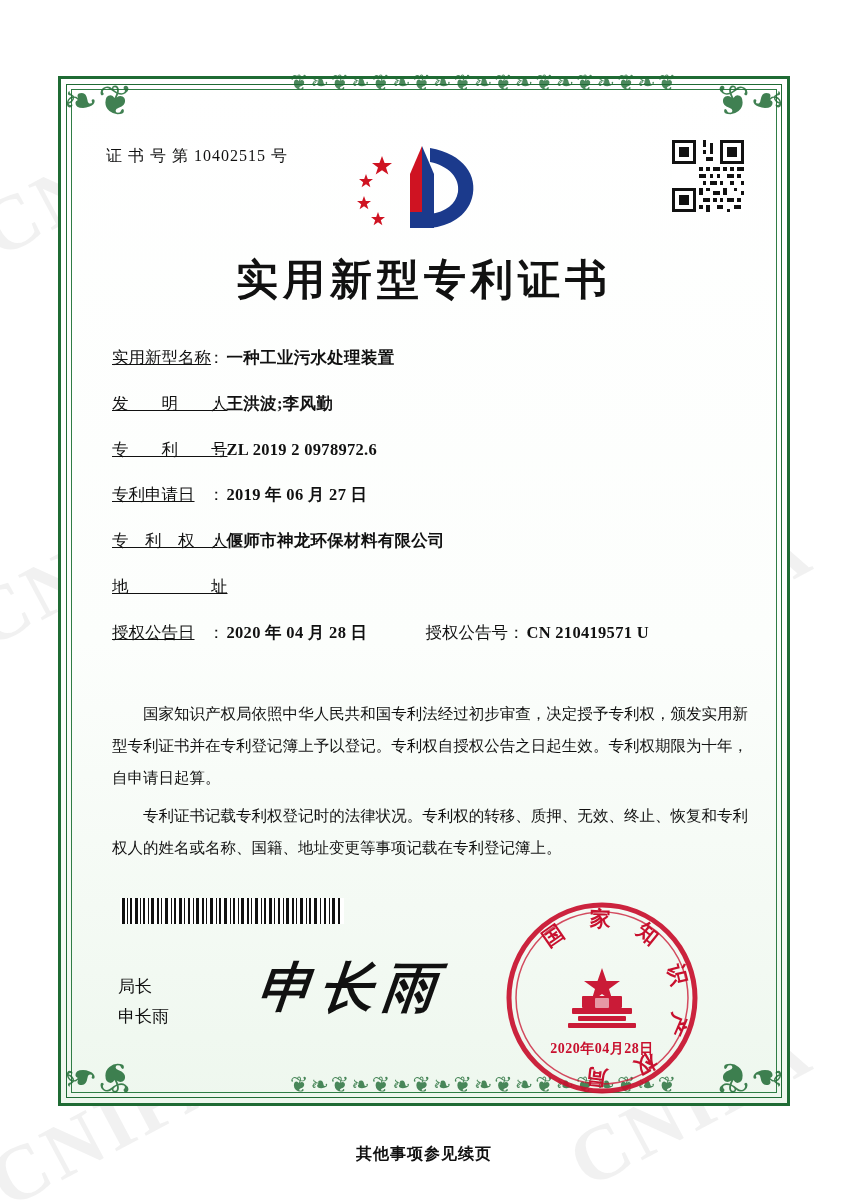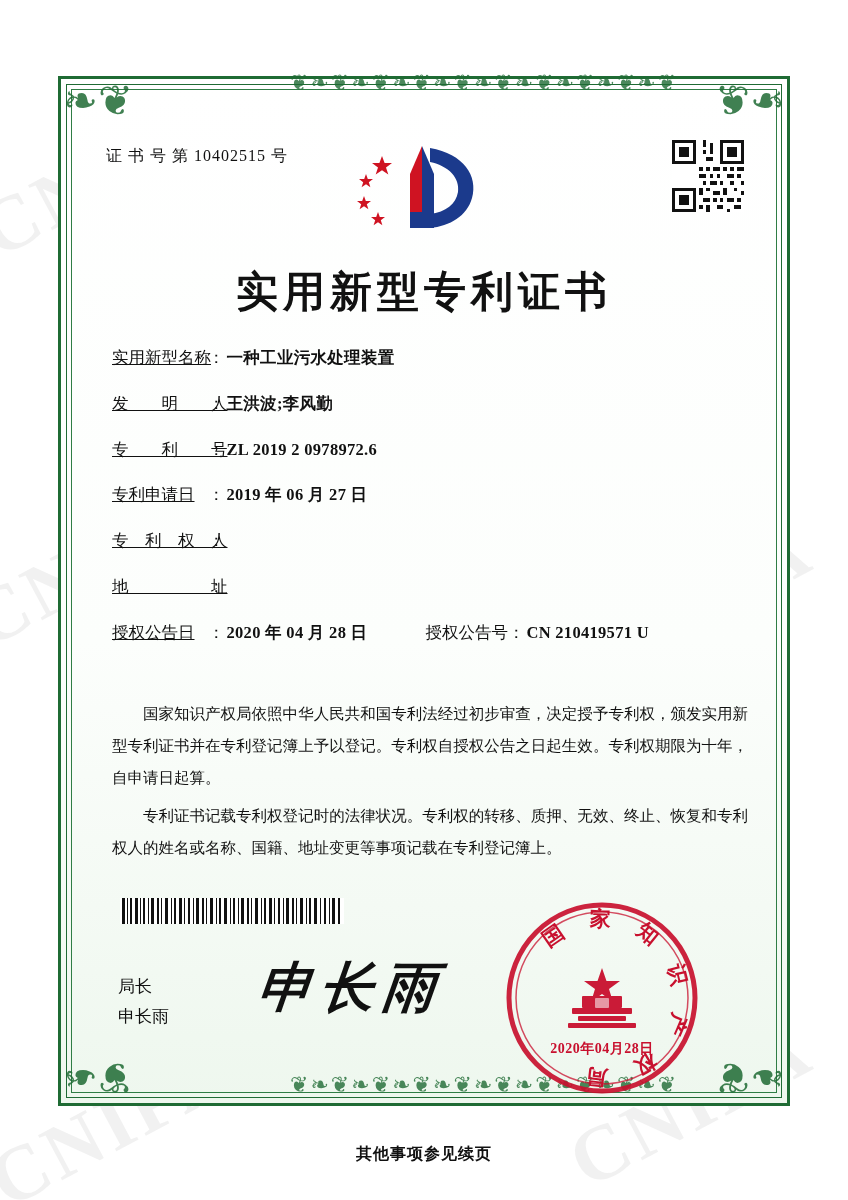--- a/index.html
+++ b/index.html
@@ -117,21 +117,20 @@
 
   .doc-title {
     position: absolute;
     left: 0; right: 0;
     top: 252px;
     text-align: center;
     font-size: 42px;
     font-weight: bold;
     letter-spacing: 5px;
     font-family: "DejaVu Serif", "Liberation Serif", serif;
-    margin-top: 12px;
   }
 
   
   .fields {
     position: absolute;
     left: 112px;
     top: 348px;
     width: 640px;
     font-size: 16.5px;
     line-height: 1.2;
@@ -359,20 +358,21 @@
 
     <div class="field-row">
       <span class="field-label">专利申请日</span>
       <span class="field-colon">：</span>
       <span class="field-value">2019 年 06 月 27 日</span>
     </div>
 
     <div class="field-row">
       <span class="field-label" style="letter-spacing: 0px;">专　利　权　人</span>
       <span class="field-colon">：</span>
+      <span class="field-value">偃师市神龙环保材料有限公司</span>
     </div>
 
     <div class="field-row">
       <span class="field-label" style="letter-spacing: 0px;">地　　　　　址</span>
       <span class="field-colon">：</span>
     </div>
 
     <div class="field-row pair">
       <span class="field-label">授权公告日</span>
       <span class="field-colon">：</span>

